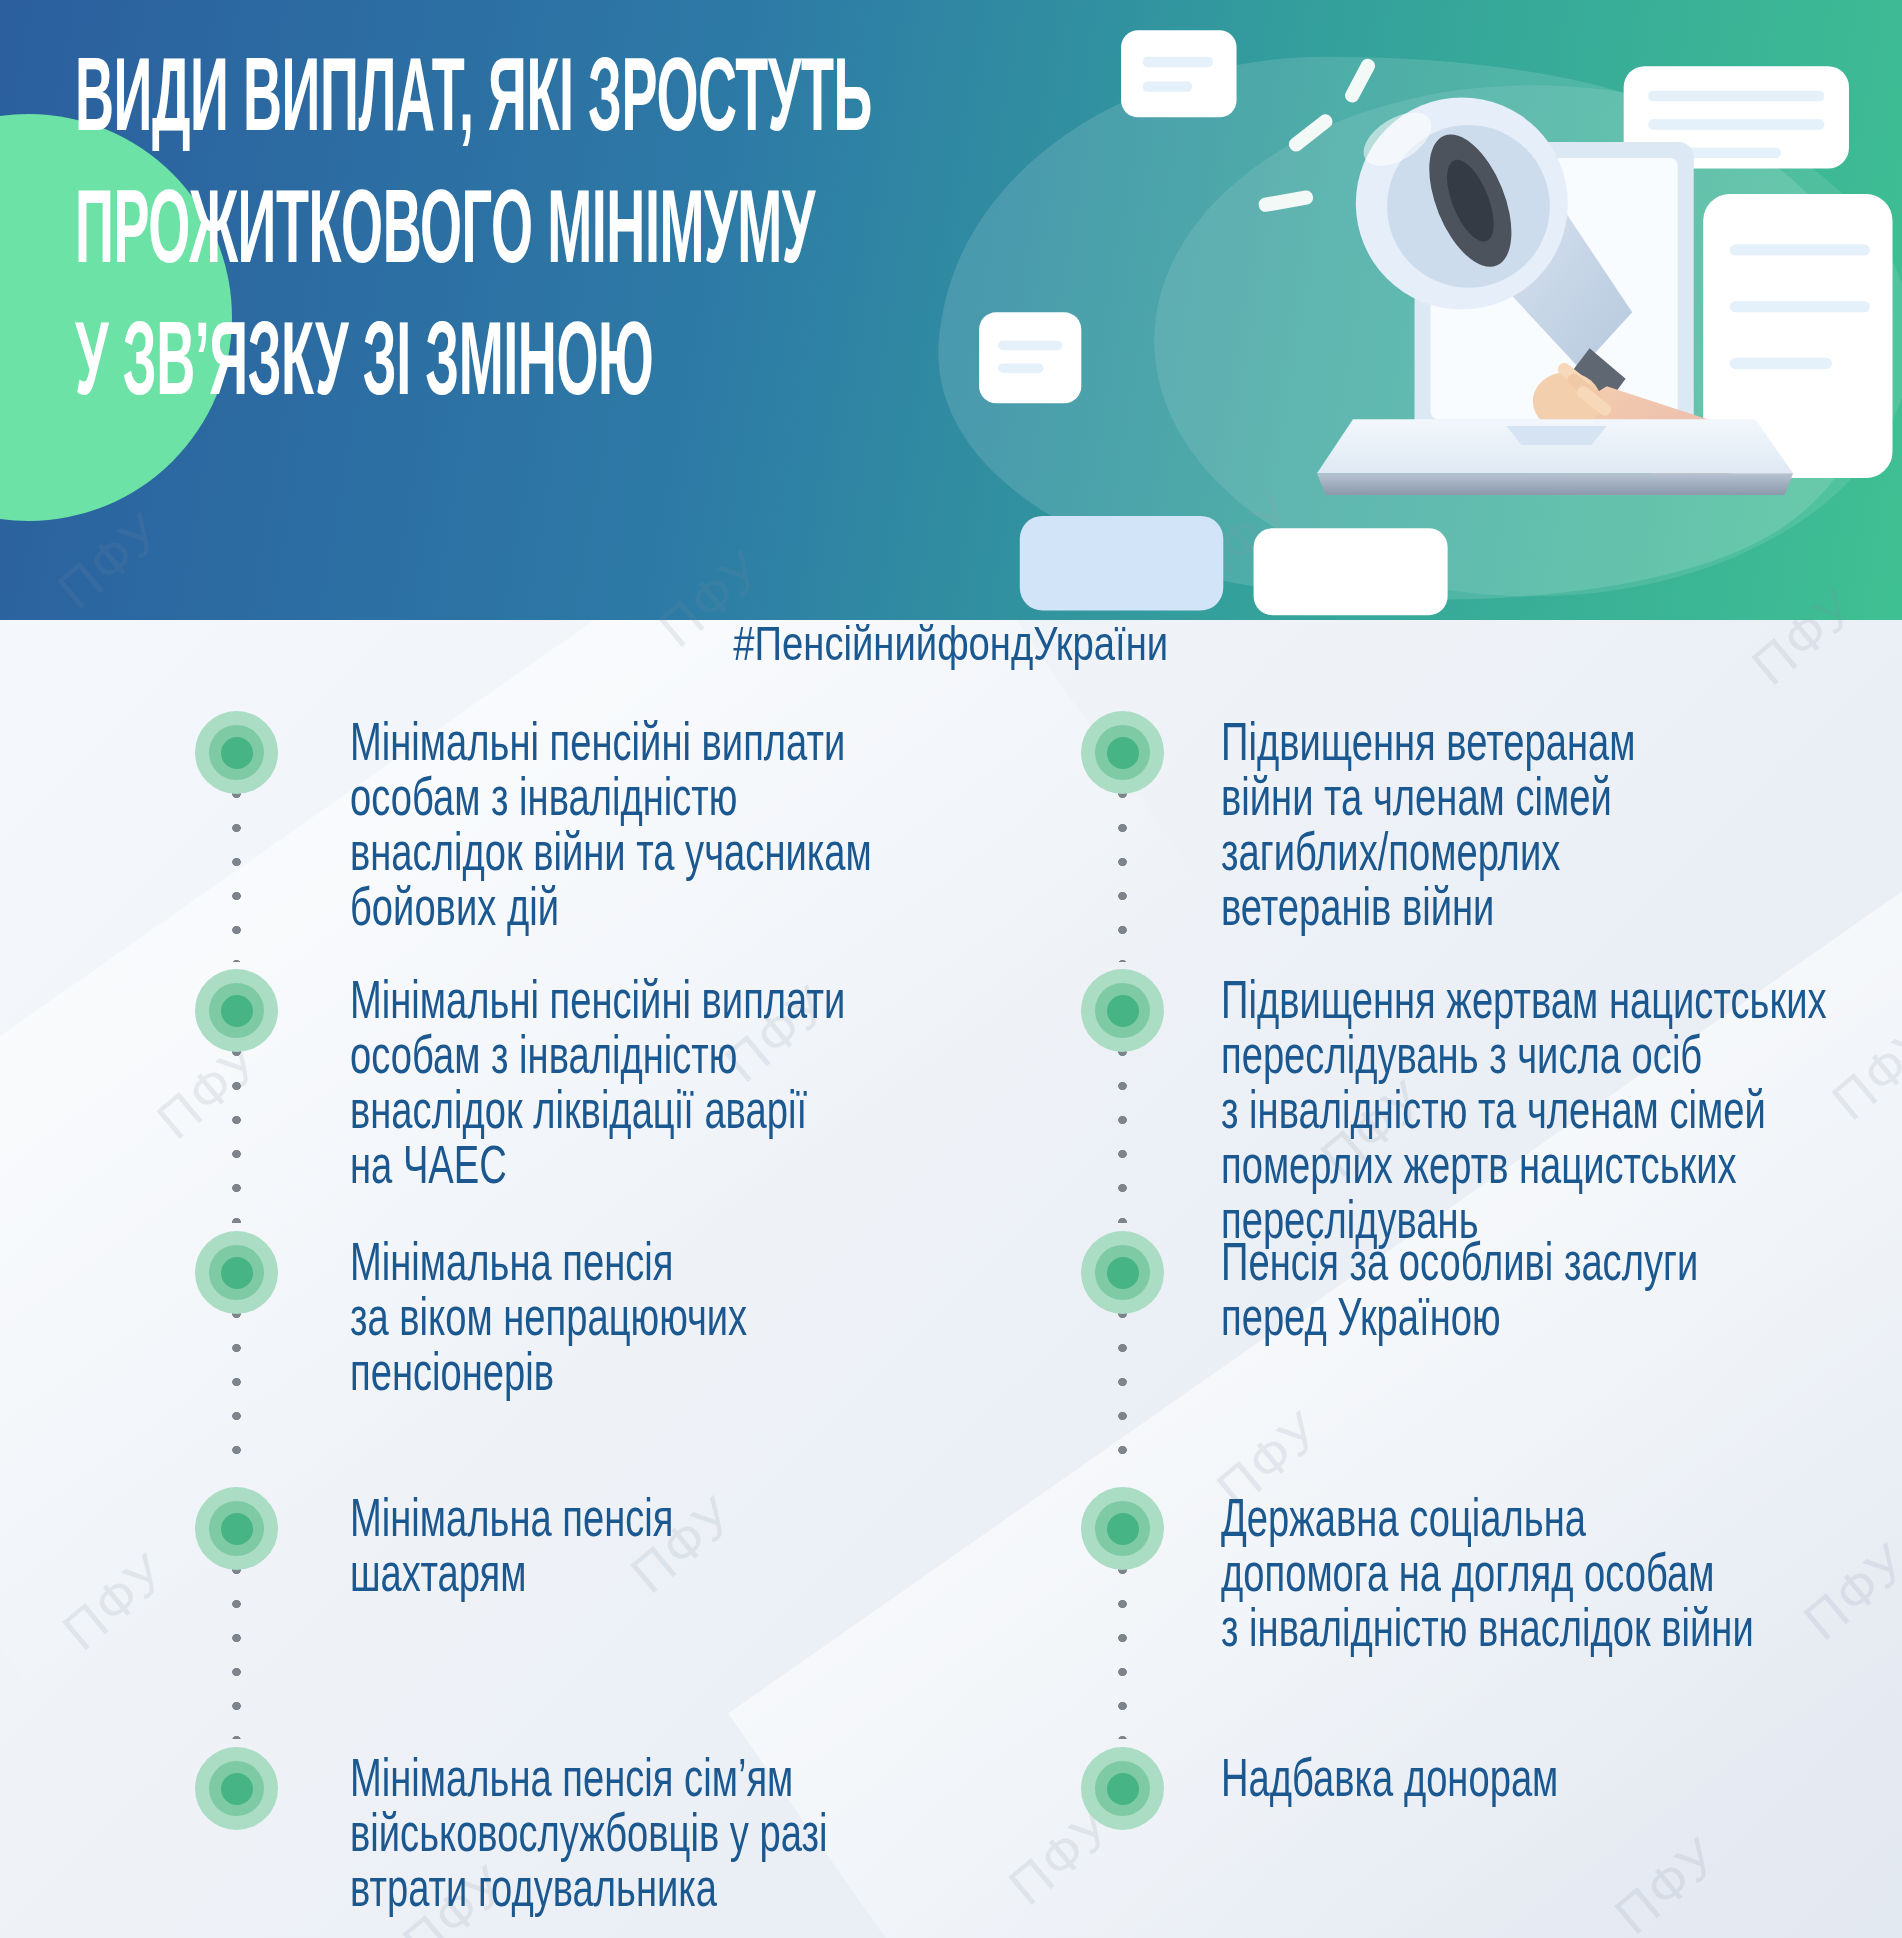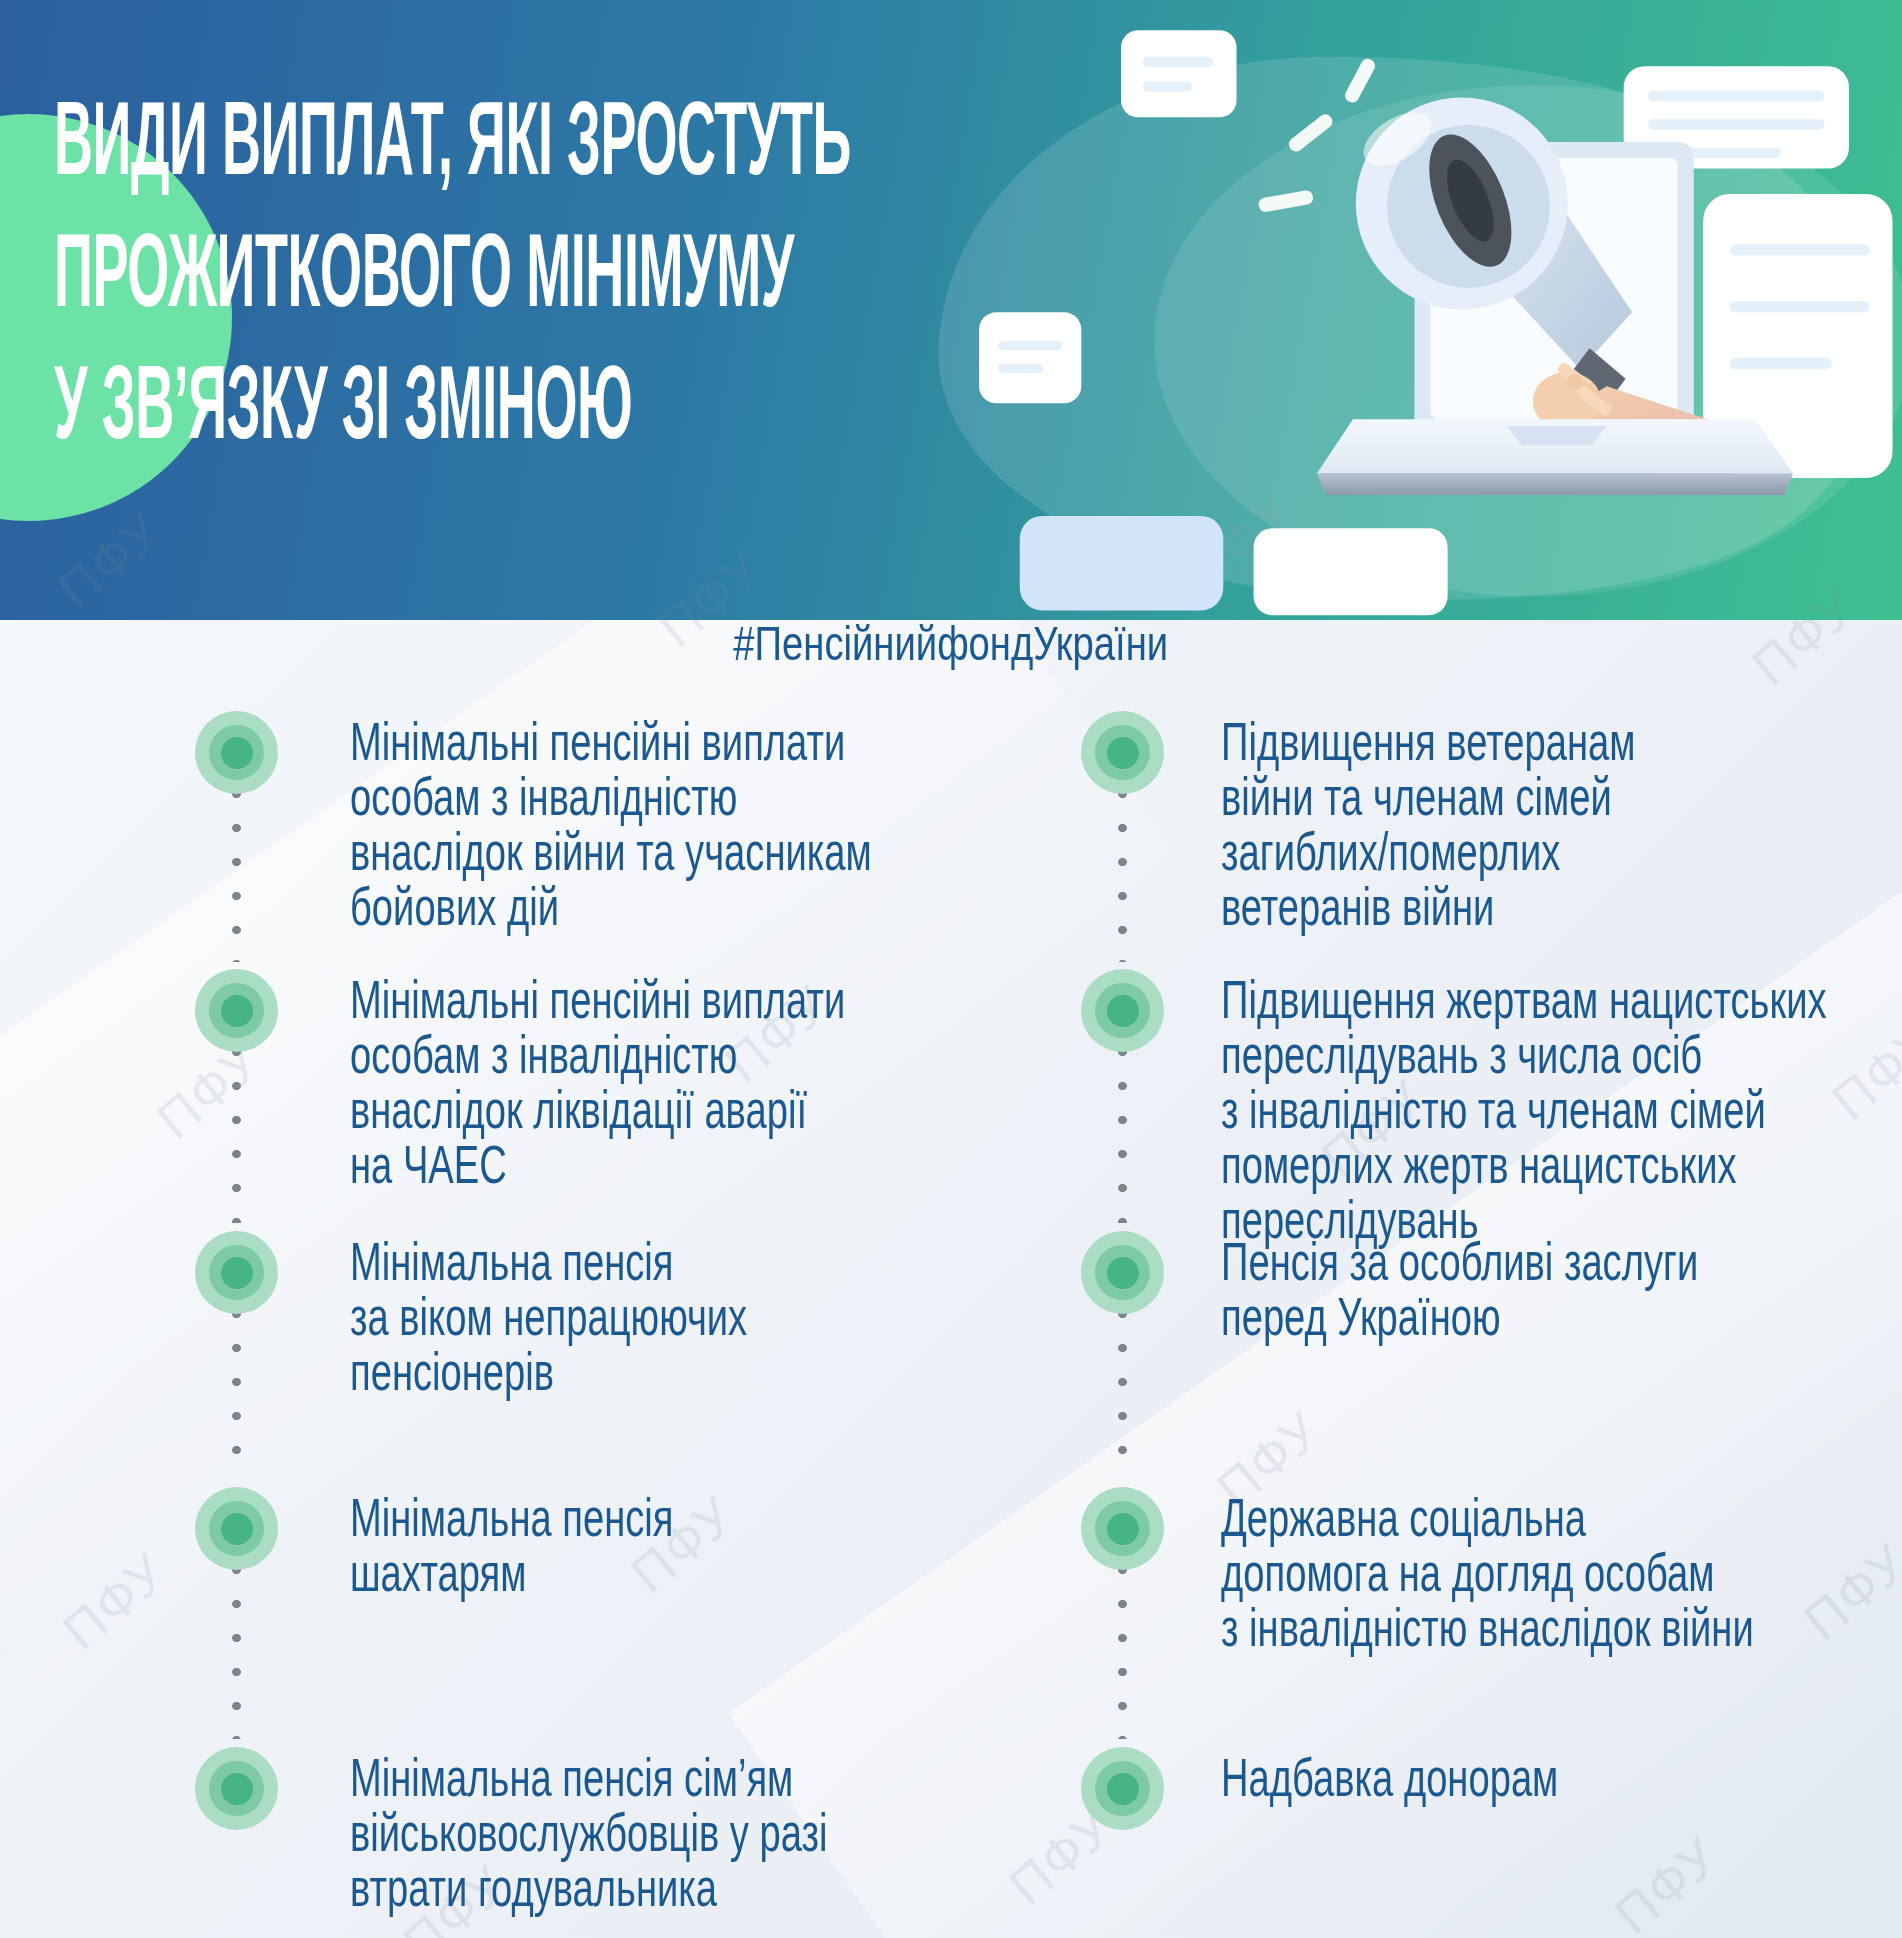--- a/index.html
+++ b/index.html
@@ -28,21 +28,21 @@
 
   
   .header{
     position:absolute;left:0;top:0;width:1902px;height:620px;overflow:hidden;
     background:linear-gradient(100deg,#2b5f9e 0%,#2d7aa6 38%,#34a29b 68%,#3fc092 100%);
   }
   .green-circle{
     position:absolute;left:-175px;top:114px;width:407px;height:407px;border-radius:50%;
     background:#6ce2a6;
   }
-  .title{position:absolute;left:54px;top:28px;z-index:3;margin-top:44px;}
+  .title{position:absolute;left:75px;top:28px;z-index:3;}
   .title-line{height:132px;line-height:132px;white-space:nowrap;}
   .title-line span{
     display:inline-block;transform:scaleX(.52);transform-origin:left center;
     font-size:104px;font-weight:700;color:#ffffff;letter-spacing:-0.9px;
   }
 
   
   .illu{position:absolute;left:927px;top:0;width:975px;height:620px;z-index:2;}
 
   

